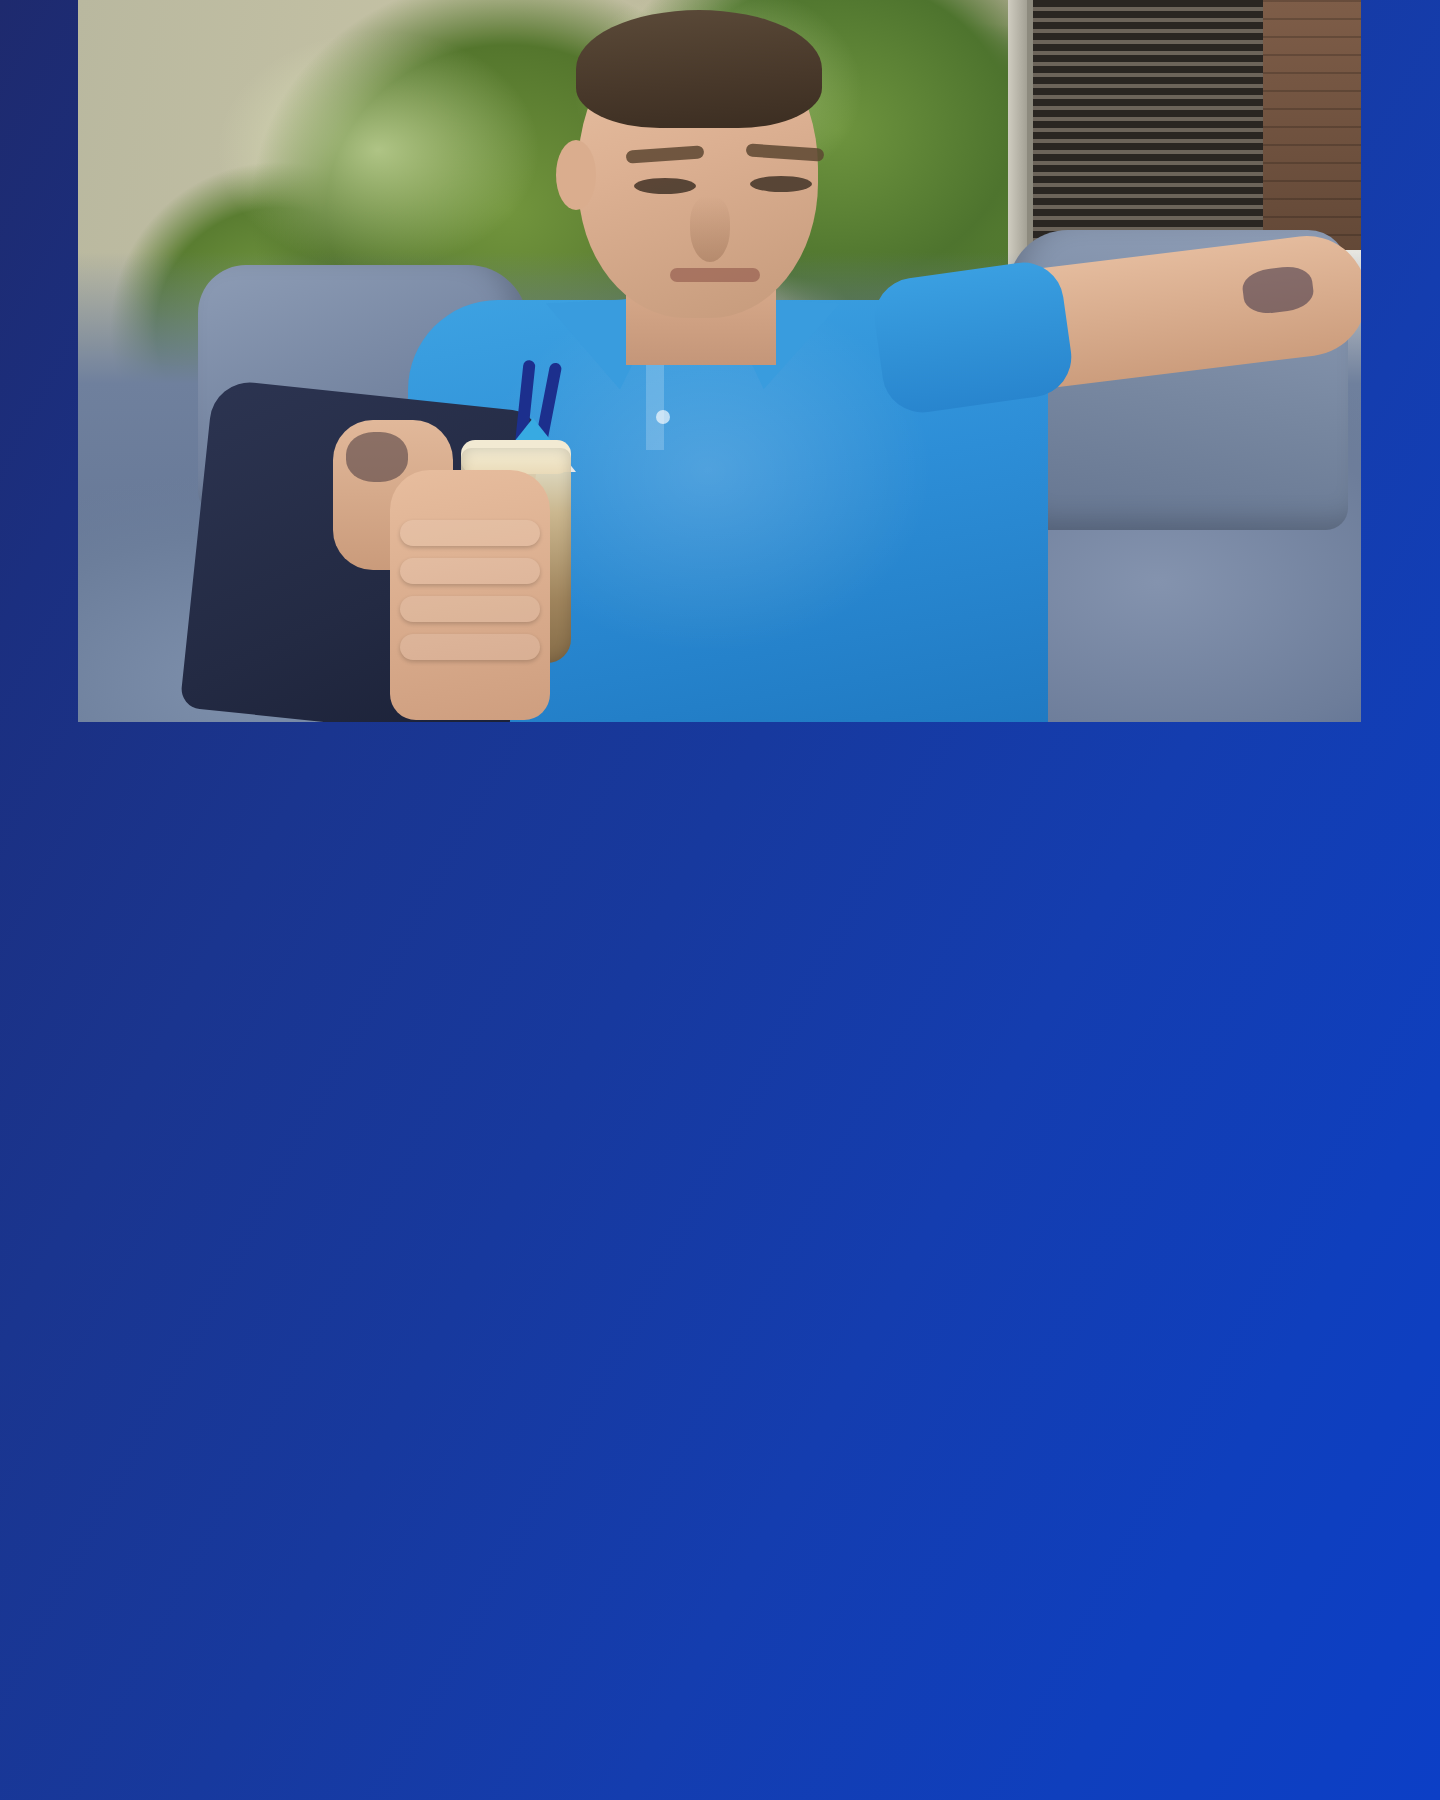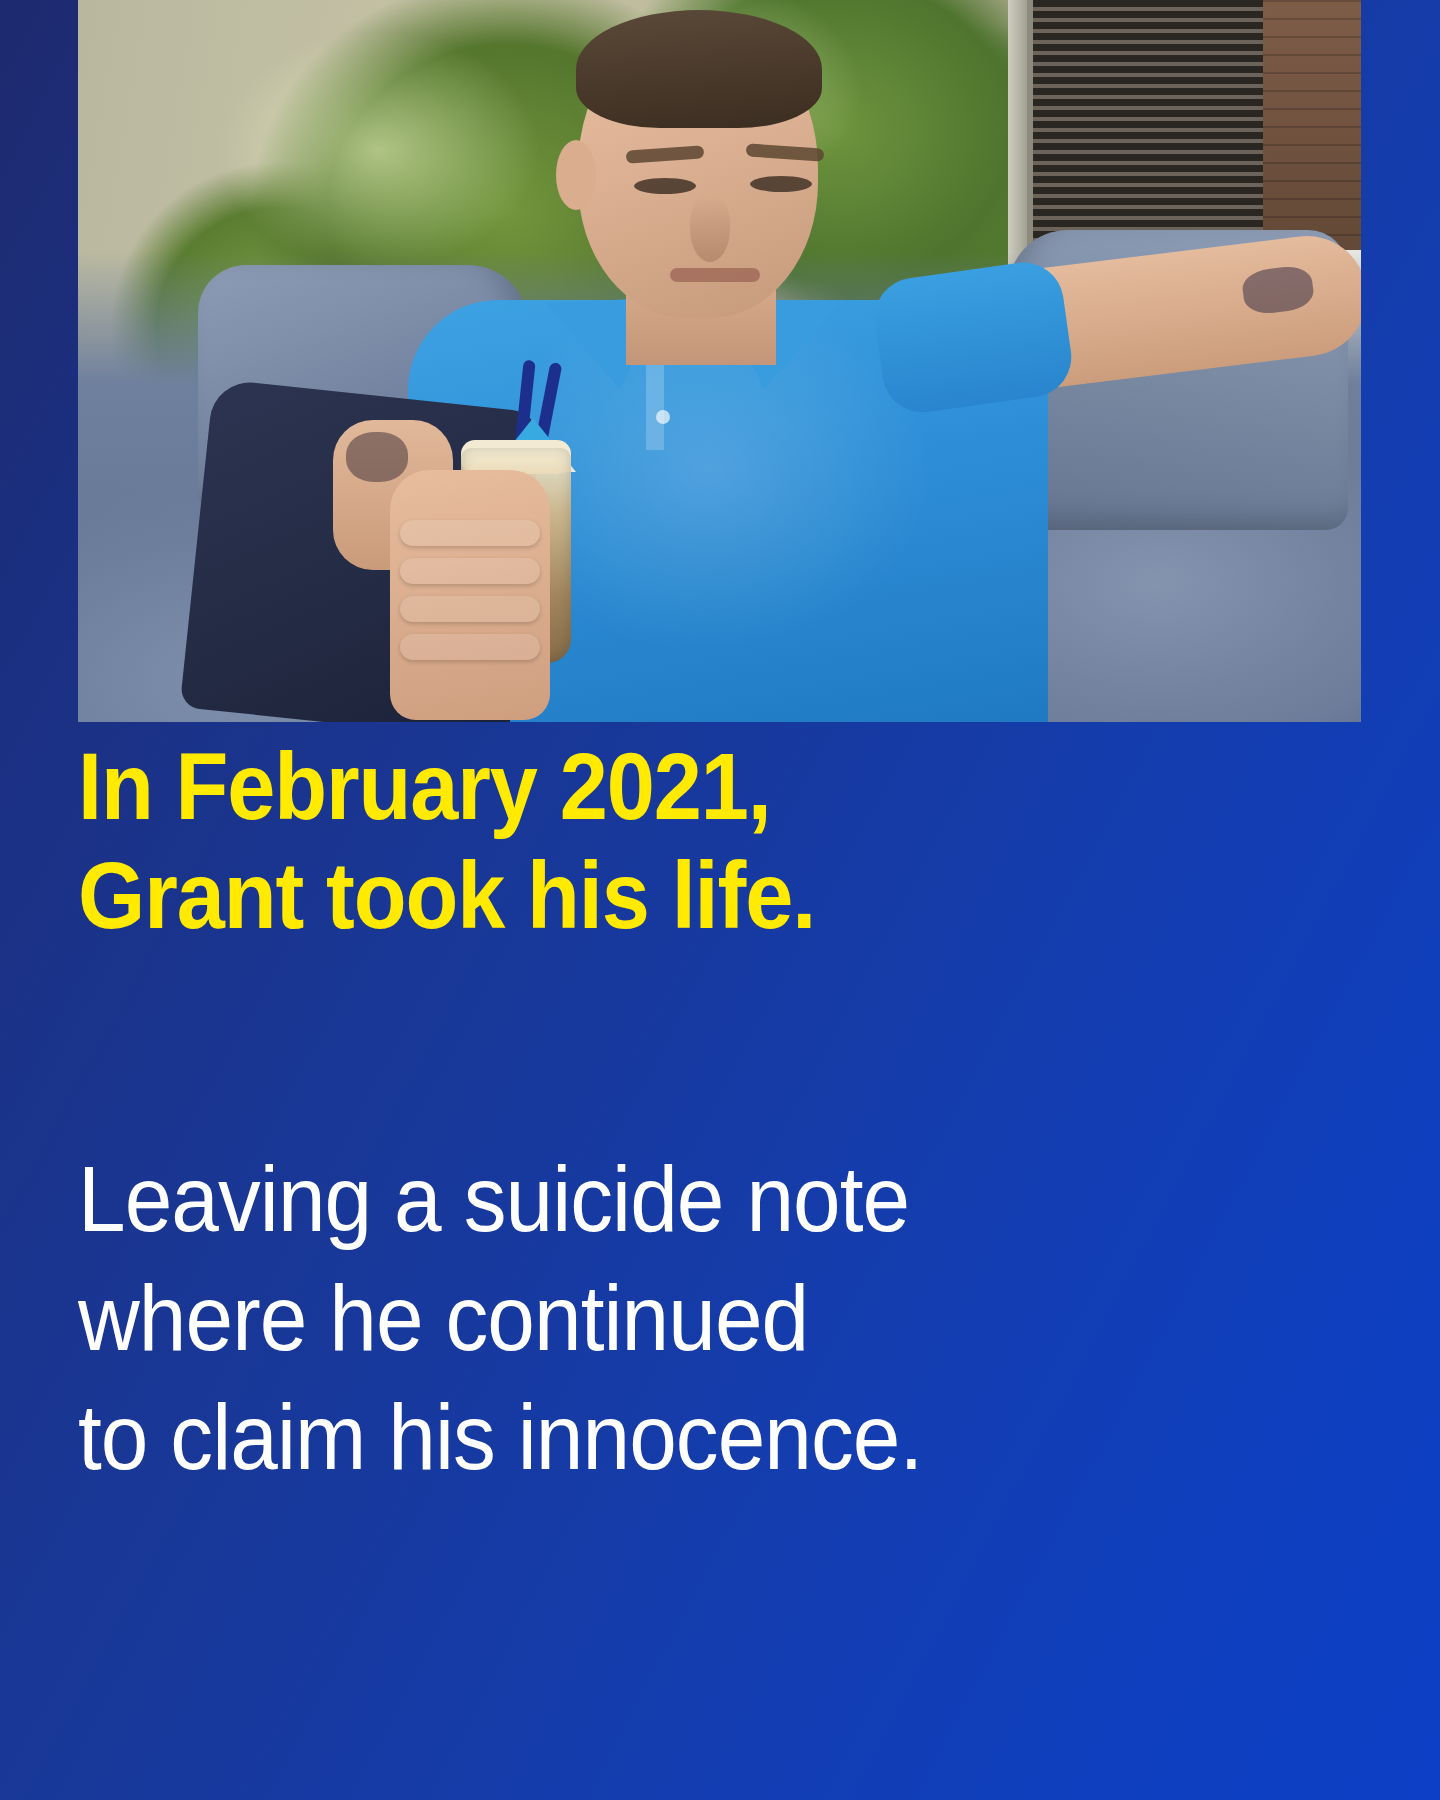--- a/index.html
+++ b/index.html
@@ -420,21 +420,14 @@
       <div class="glass"></div>
 
       <div class="hand"></div>
       <div class="finger" style="top:520px"></div>
       <div class="finger" style="top:558px"></div>
       <div class="finger" style="top:596px"></div>
       <div class="finger" style="top:634px"></div>
     </div>
   </div>
 
-  <div id="content">
-    <div id="headline">In February 2021,
-Grant took his life.</div>
-    <div id="body-text">Leaving a suicide note
-where he continued
-to claim his innocence.</div>
-  </div>
 
 </div>
 
 </body></html>

